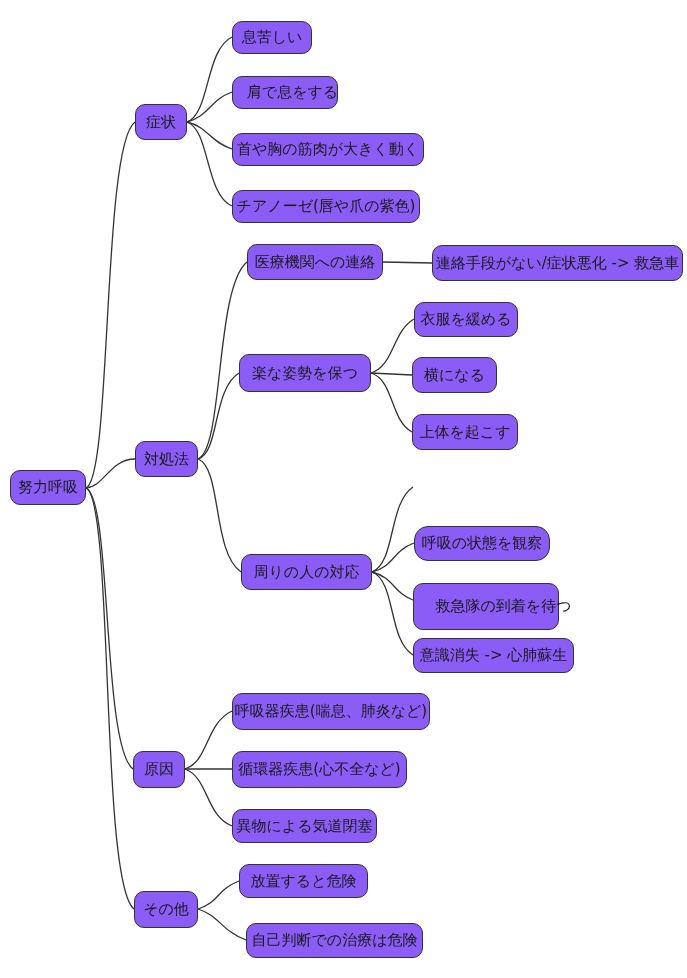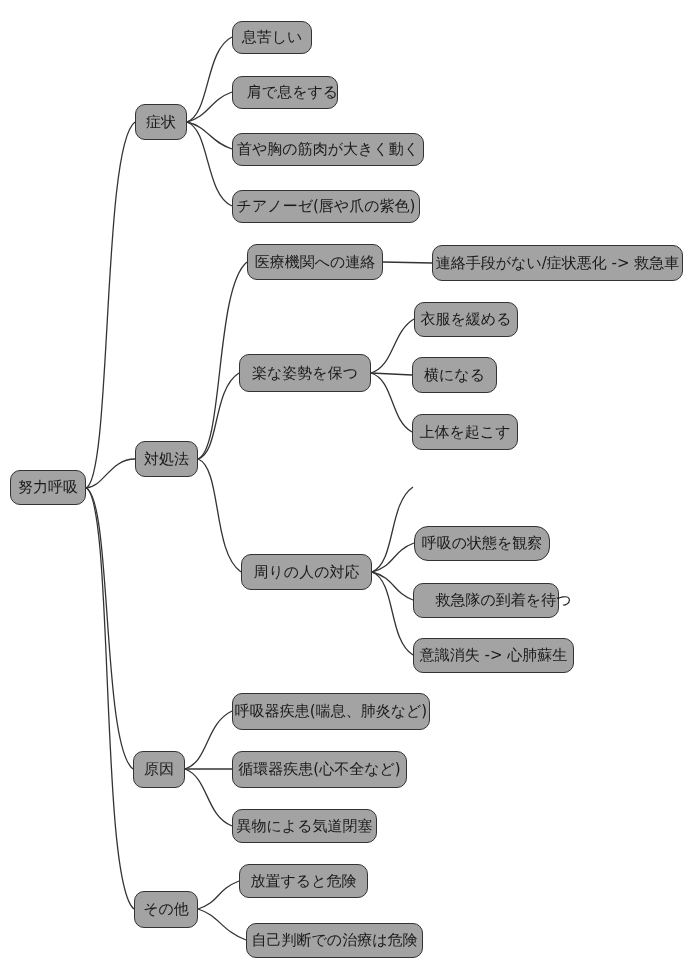--- a/index.html
+++ b/index.html
@@ -8,21 +8,21 @@
     width:687px;height:978px;
     background:#ffffff;
     font-family:"DejaVu Sans","Liberation Sans",sans-serif;
     overflow:hidden;
   }
   svg.edges{position:absolute;left:0;top:0;width:687px;height:978px;}
   svg.edges path{fill:none;stroke:#333333;stroke-width:1.3px;}
   .node{
     position:absolute;
     box-sizing:border-box;
-    background:#a3a3a3;
+    background:#8b5cf6;
     border:1.6px solid #333333;
     border-radius:10px;
     display:flex;align-items:center;justify-content:center;
     font-size:15px;line-height:1;
     color:#1a1a1a;
     white-space:nowrap;
     z-index:2;
   }
 </style>
 </head>
@@ -74,21 +74,21 @@
 
   <div class="node" style="left:135px;top:441px;width:63px;height:36px;">対処法</div>
   <div class="node" style="left:247px;top:244px;width:136px;height:36px;">医療機関への連絡</div>
   <div class="node" style="left:432px;top:245px;width:251px;height:36px;">連絡手段がない/症状悪化 -&gt; 救急車</div>
   <div class="node" style="left:239px;top:354px;width:132px;height:38px;">楽な姿勢を保つ</div>
   <div class="node" style="left:414px;top:302px;width:104px;height:35px;">衣服を緩める</div>
   <div class="node" style="left:412px;top:357px;width:85px;height:36px;">横になる</div>
   <div class="node" style="left:412px;top:414px;width:106px;height:36px;">上体を起こす</div>
   <div class="node" style="left:241px;top:554px;width:131px;height:36px;">周りの人の対応</div>
   <div class="node" style="left:414px;top:526px;width:136px;height:35px;border-radius:14px;">呼吸の状態を観察</div>
-  <div class="node" style="left:413px;top:583px;width:146px;height:35px;padding-left:35px;">救急隊の到着を待つ</div>
+  <div class="node" style="left:413px;top:583px;width:146px;height:47px;padding-left:35px;">救急隊の到着を待つ</div>
   <div class="node" style="left:413px;top:638px;width:161px;height:35px;">意識消失 -&gt; 心肺蘇生</div>
 
   <div class="node" style="left:133px;top:751px;width:52px;height:37px;">原因</div>
   <div class="node" style="left:232px;top:693px;width:198px;height:37px;">呼吸器疾患(喘息、肺炎など)</div>
   <div class="node" style="left:232px;top:751px;width:175px;height:37px;">循環器疾患(心不全など)</div>
   <div class="node" style="left:232px;top:809px;width:145px;height:34px;">異物による気道閉塞</div>
 
   <div class="node" style="left:134px;top:891px;width:64px;height:37px;">その他</div>
   <div class="node" style="left:239px;top:864px;width:129px;height:34px;">放置すると危険</div>
   <div class="node" style="left:246px;top:923px;width:177px;height:35px;">自己判断での治療は危険</div>

